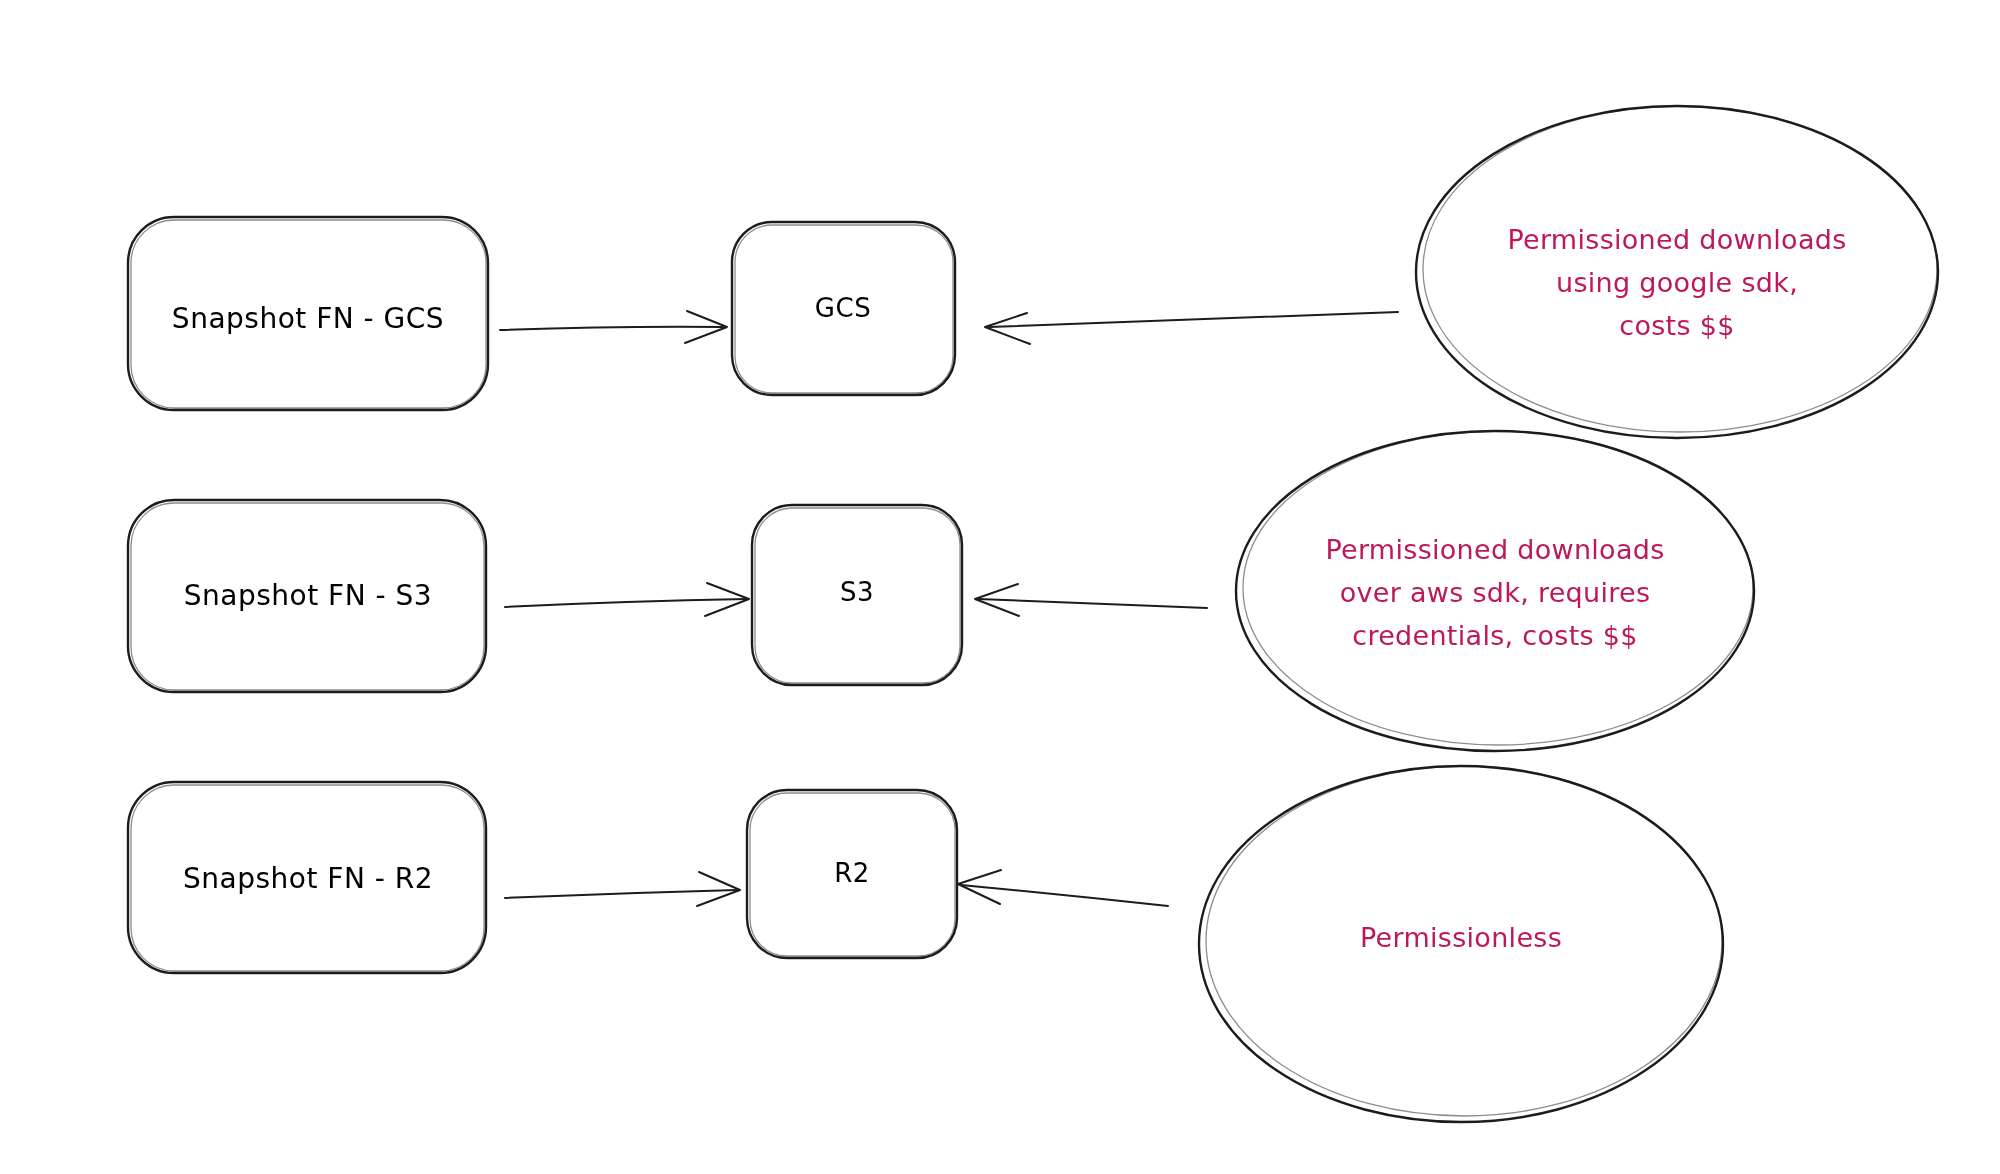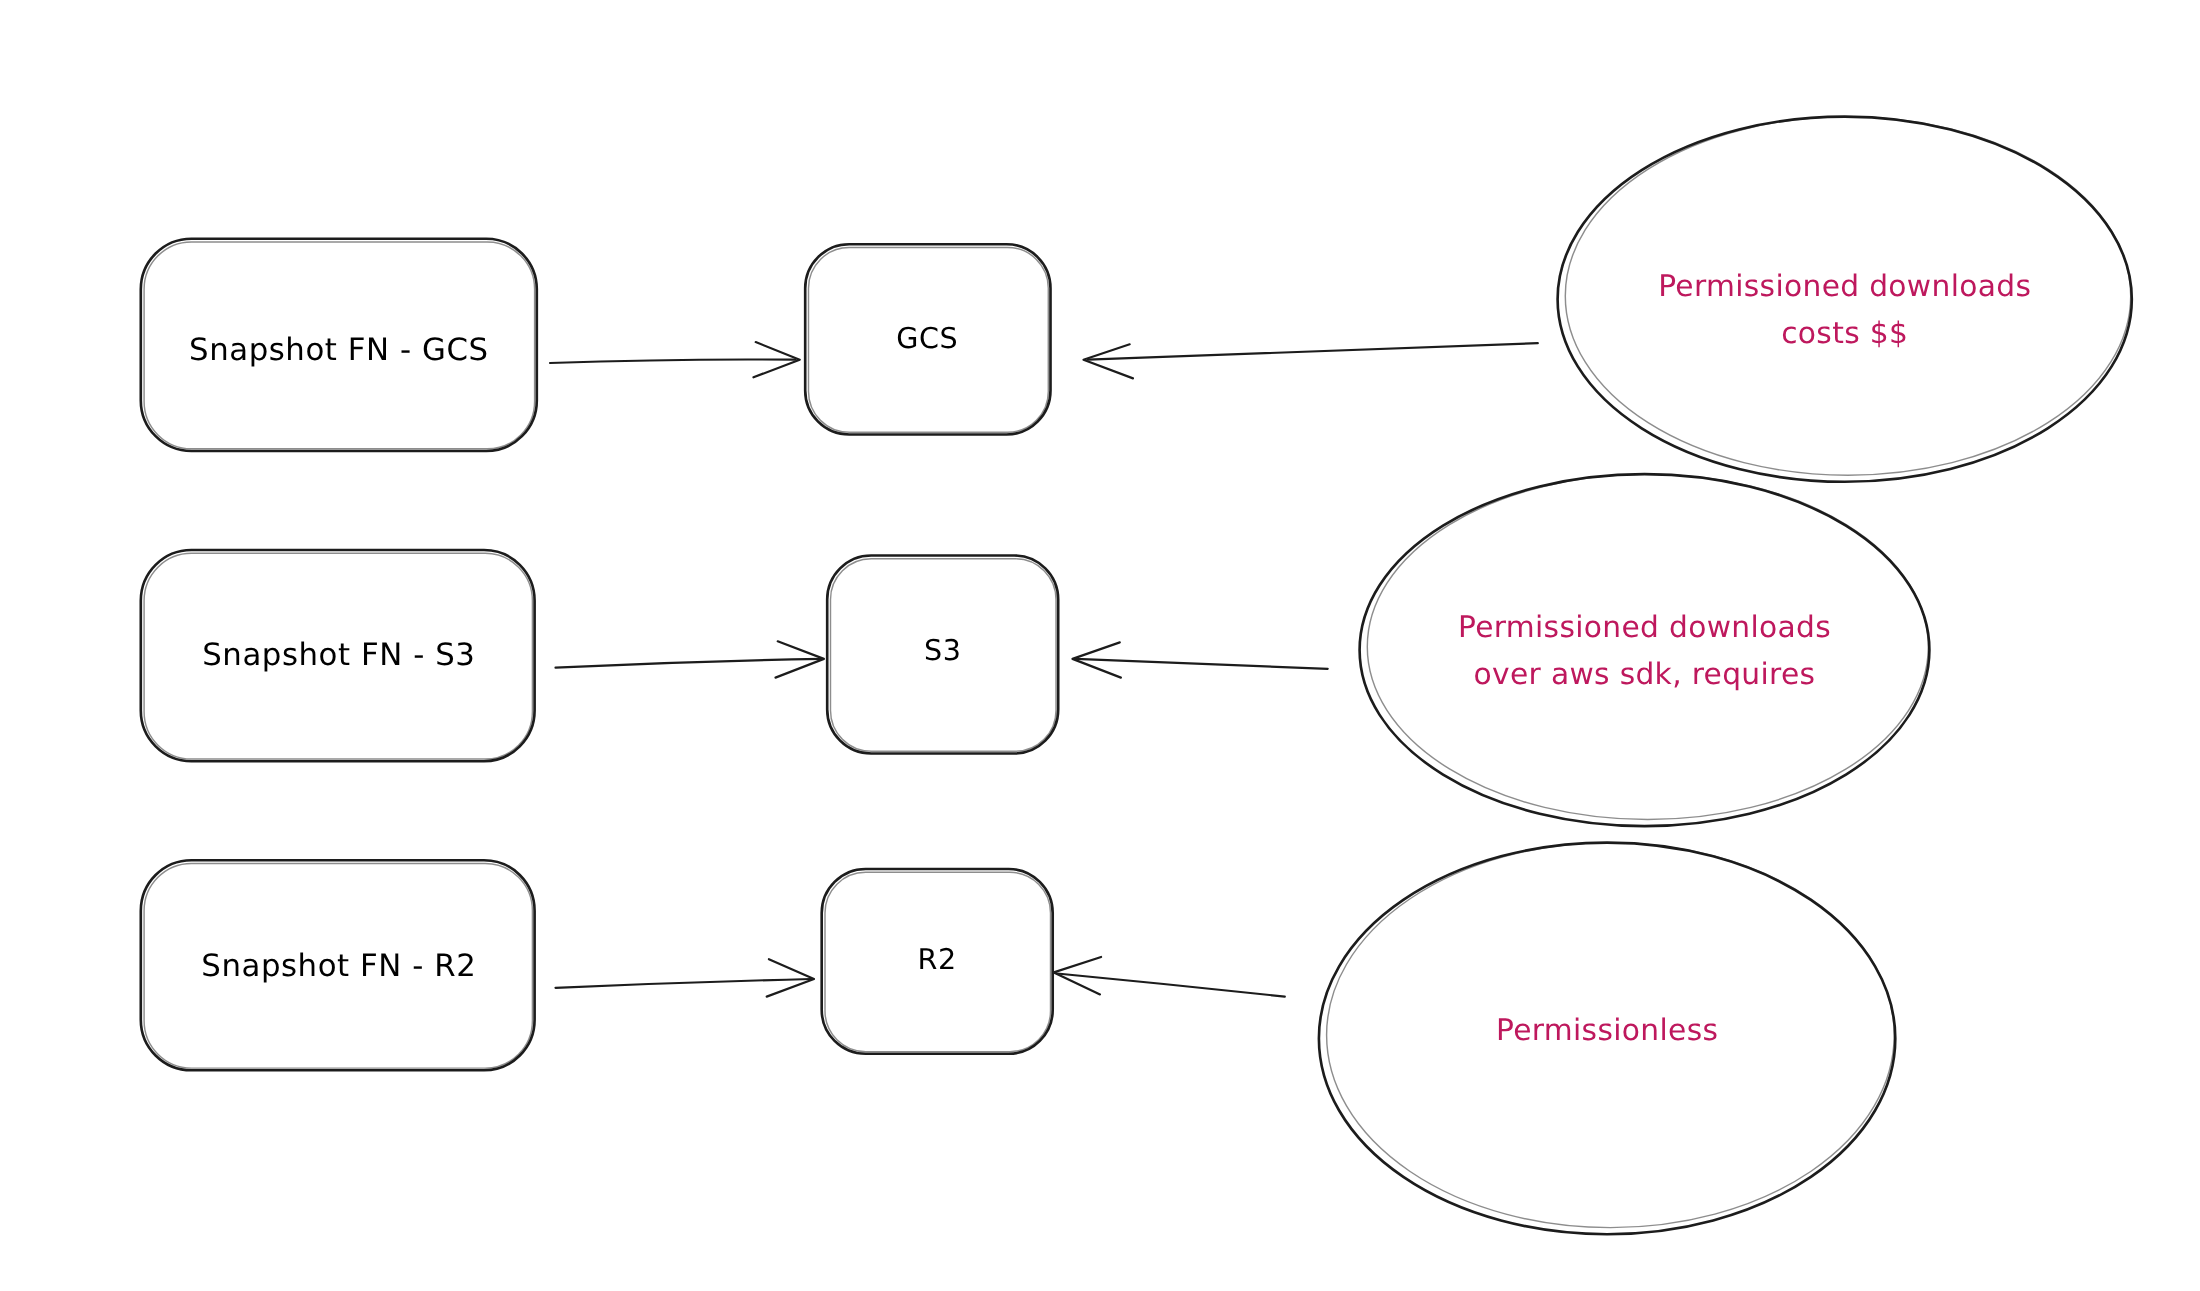--- a/index.html
+++ b/index.html
@@ -105,28 +105,30 @@
     <g>
       <path class="shaft" d="M1168 906 Q 1065 895 961 885"></path>
       <path class="head" d="M1001 870 L958 884 L1000 904"></path>
     </g>
   </svg>
 
   <div class="lbl" style="left:308px; top:318px;">Snapshot FN - GCS</div>
   <div class="lbl small" style="left:843px; top:308px;">GCS</div>
   <div class="note" style="left:1677px; top:282px;">
     <div>Permissioned downloads</div>
+    <div>using google sdk,</div>
     <div>costs $$</div>
   </div>
 
   <div class="lbl" style="left:308px; top:595px;">Snapshot FN - S3</div>
   <div class="lbl small" style="left:857px; top:592px;">S3</div>
   <div class="note" style="left:1495px; top:592px;">
     <div>Permissioned downloads</div>
     <div>over aws sdk, requires</div>
+    <div>credentials, costs $$</div>
   </div>
 
   <div class="lbl" style="left:308px; top:878px;">Snapshot FN - R2</div>
   <div class="lbl small" style="left:852px; top:873px;">R2</div>
   <div class="note" style="left:1461px; top:937px;">
     <div>Permissionless</div>
   </div>
 
 </div>
 

